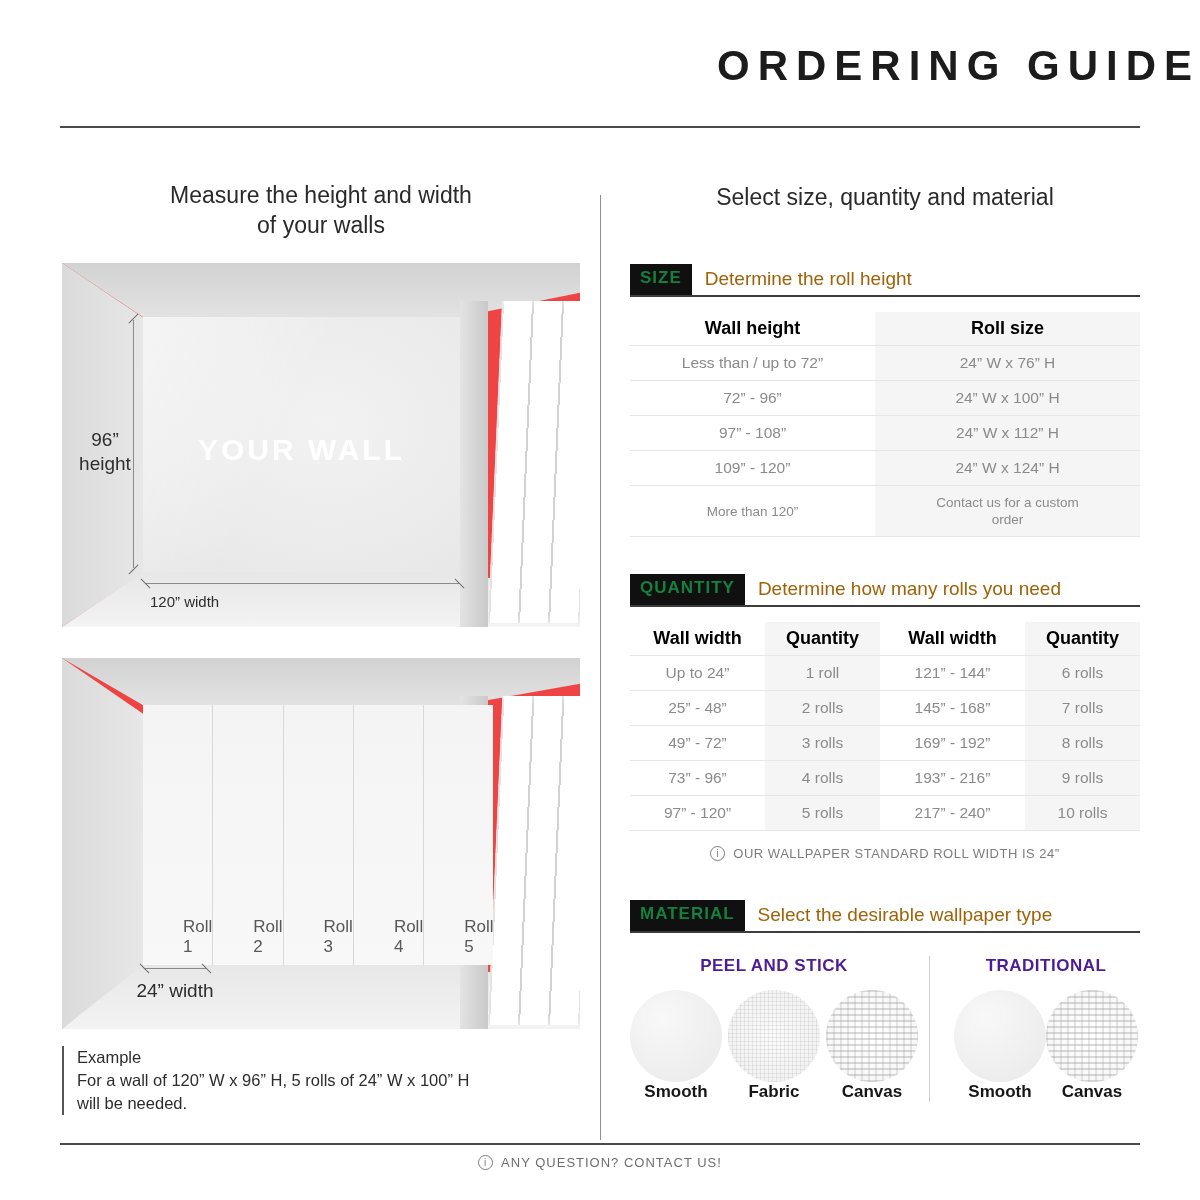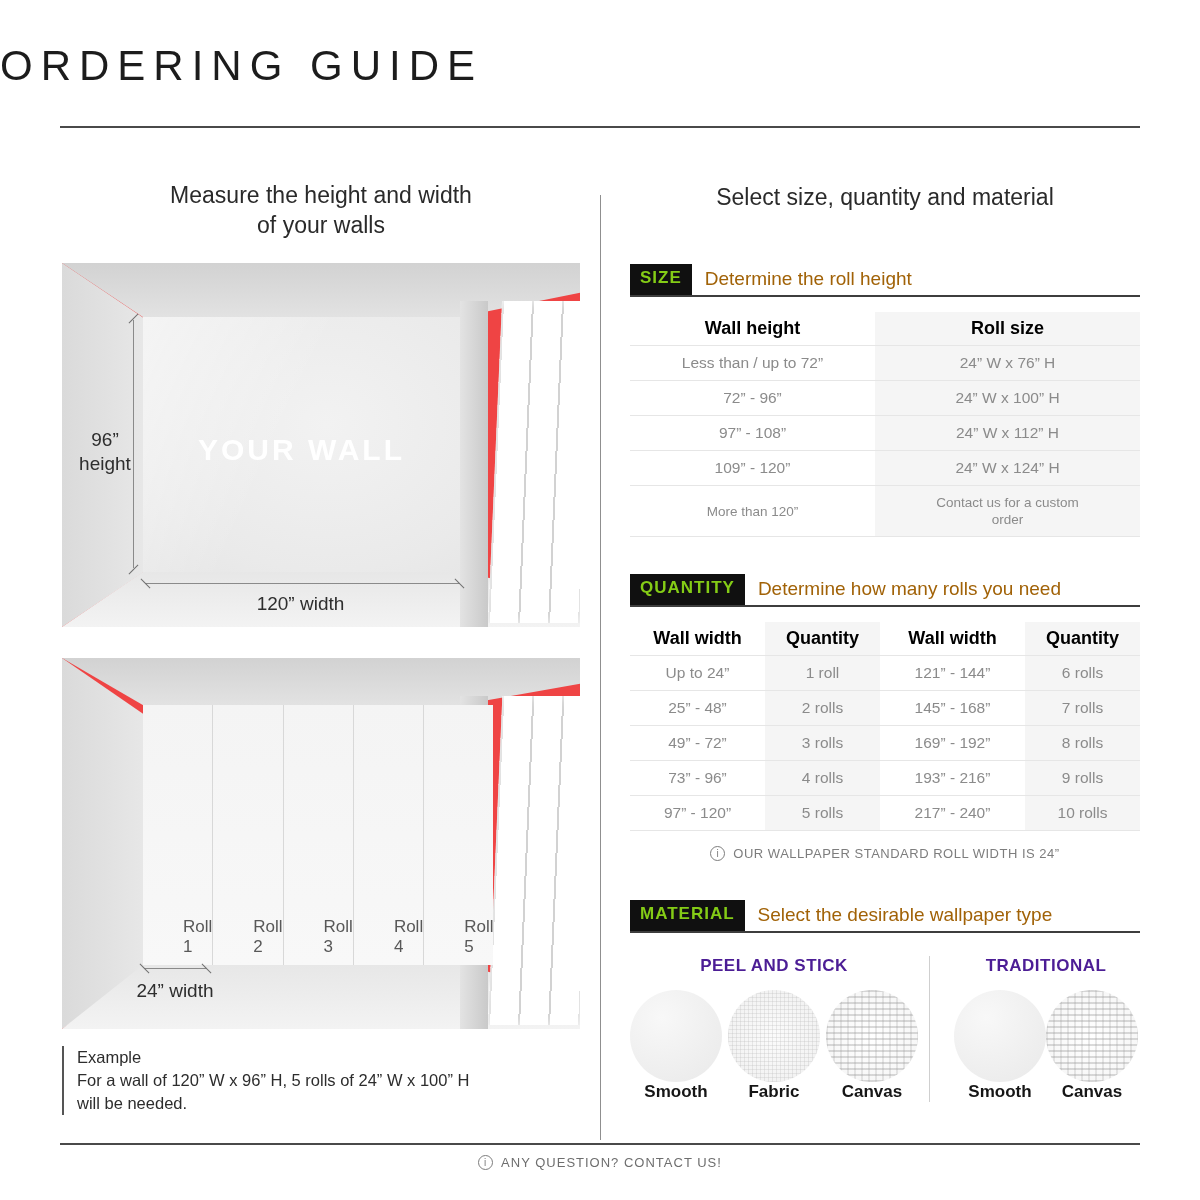--- a/index.html
+++ b/index.html
@@ -4,22 +4,22 @@
 <style>
   * { margin:0; padding:0; box-sizing:border-box; }
   html,body { background:#ffffff; }
   .page {
     position:relative; width:1200px; height:1200px; background:#ffffff;
     font-family:"Liberation Sans", sans-serif; color:#1d1d1d; overflow:hidden;
   }
 
   
   .main-title {
-    position:absolute; top:42px; left:0; right:0; text-align:left;
-    font-size:42px; font-weight:400; letter-spacing:8px; color:#1c1c1c;
+    position:absolute; top:42px; left:0; right:0; text-align:right;
+    font-size:42px; font-weight:700; letter-spacing:8px; color:#1c1c1c;
   }
   .title-rule { position:absolute; top:126px; left:60px; right:60px; border-top:2px solid #4a4a4a; }
 
   
   .left-heading {
     position:absolute; top:180px; left:62px; width:518px; text-align:center;
     font-size:23px; line-height:30px; font-weight:500; color:#2a2a2a;
   }
   .right-heading {
     position:absolute; top:184px; left:630px; width:510px; text-align:center;
@@ -79,41 +79,41 @@
 
   .dim-h { position:absolute; height:1px; background:#8a8a8a; }
   .dim-h:before, .dim-h:after { content:""; position:absolute; top:-6px; width:1px; height:13px;
     background:#6f6f6f; transform:rotate(-45deg); }
   .dim-h:before { left:0; } .dim-h:after { right:0; }
   .room1 .dim-h { left:83px; width:315px; top:320px; }
   .room2 .dim-h { left:82px; width:63px; top:310px; }
 
   .h-label { position:absolute; left:8px; top:165px; width:70px; text-align:center;
     font-size:19px; line-height:24px; color:#2e2e2e; }
-  .w-label1 { position:absolute; left:80px; top:330px; width:317px; text-align:center;
-    font-size:19px; color:#2e2e2e; }
+  .w-label1 { position:absolute; left:88px; top:330px; width:317px; 
+    font-size:15px; color:#2e2e2e; }
   .w-label2 { position:absolute; left:58px; top:322px; width:110px; text-align:center;
     font-size:19px; color:#2e2e2e; }
 
   
   .panels { position:absolute; left:81px; top:47px; width:317px; height:260px; display:flex; }
   .panel { flex:1; background:linear-gradient(180deg,#f4f4f4 0%, #f8f8f8 100%);
     display:flex; align-items:flex-end; justify-content:center; padding-bottom:8px; }
   .panel + .panel { border-left:1px solid #d8d8d8; }
   .panel .roll-label { font-size:17px; color:#585858;padding-left:40px; }
 
   
   .example { position:absolute; left:62px; top:1046px; width:520px;
     border-left:2px solid #555; padding-left:13px;
     font-size:16.5px; line-height:23px; color:#2d2d2d; }
 
   
   .sec-head { position:absolute; left:630px; width:510px; display:flex; align-items:stretch;
     border-bottom:2px solid #3d3d3d; }
-  .sec-label { background:#101010; color:#84cc16; font-weight:700; font-size:17px;
+  .sec-label { background:#101010; color:#15803d; font-weight:700; font-size:17px;
     letter-spacing:1px; padding:4px 10px 5px; }
   .sec-title { font-size:19px; color:#a16207; padding:4px 0 5px 13px; }
   .sec-size { top:264px; }
   .sec-quantity { top:574px; }
   .sec-material { top:900px; }
 
   
   .tbl { position:absolute; left:630px; width:510px; display:grid; }
   .cell { text-align:center; border-bottom:1px solid #e6e6e6; padding:8px 4px;
     font-size:15.5px; color:#8b8b8b; display:flex; align-items:center; justify-content:center; }

